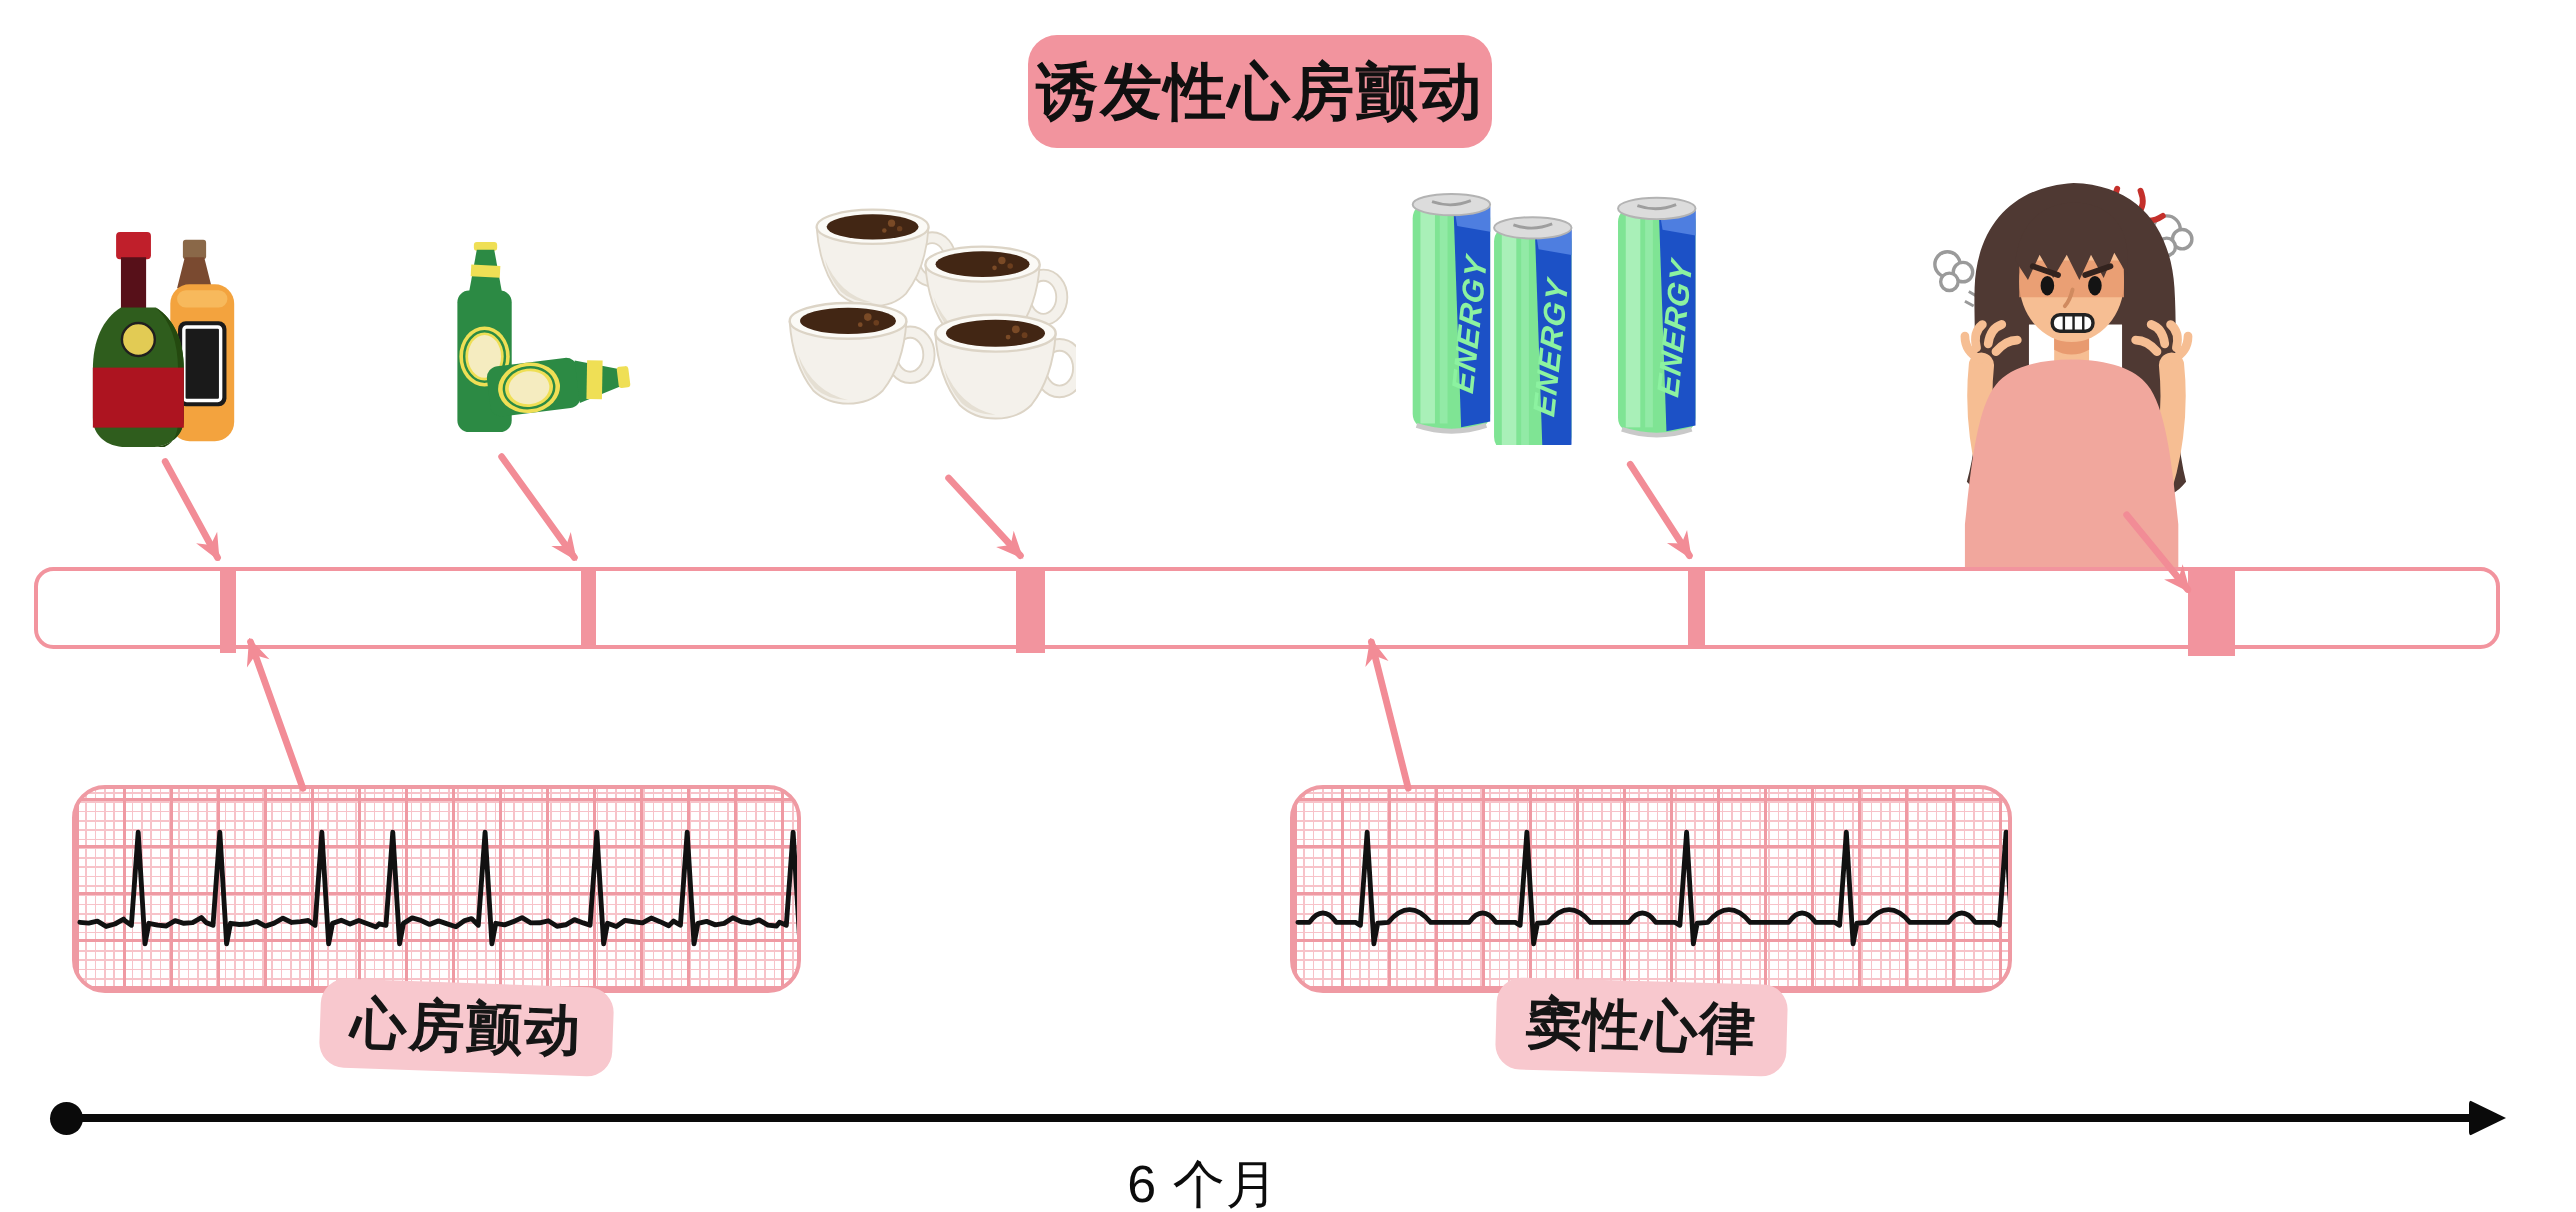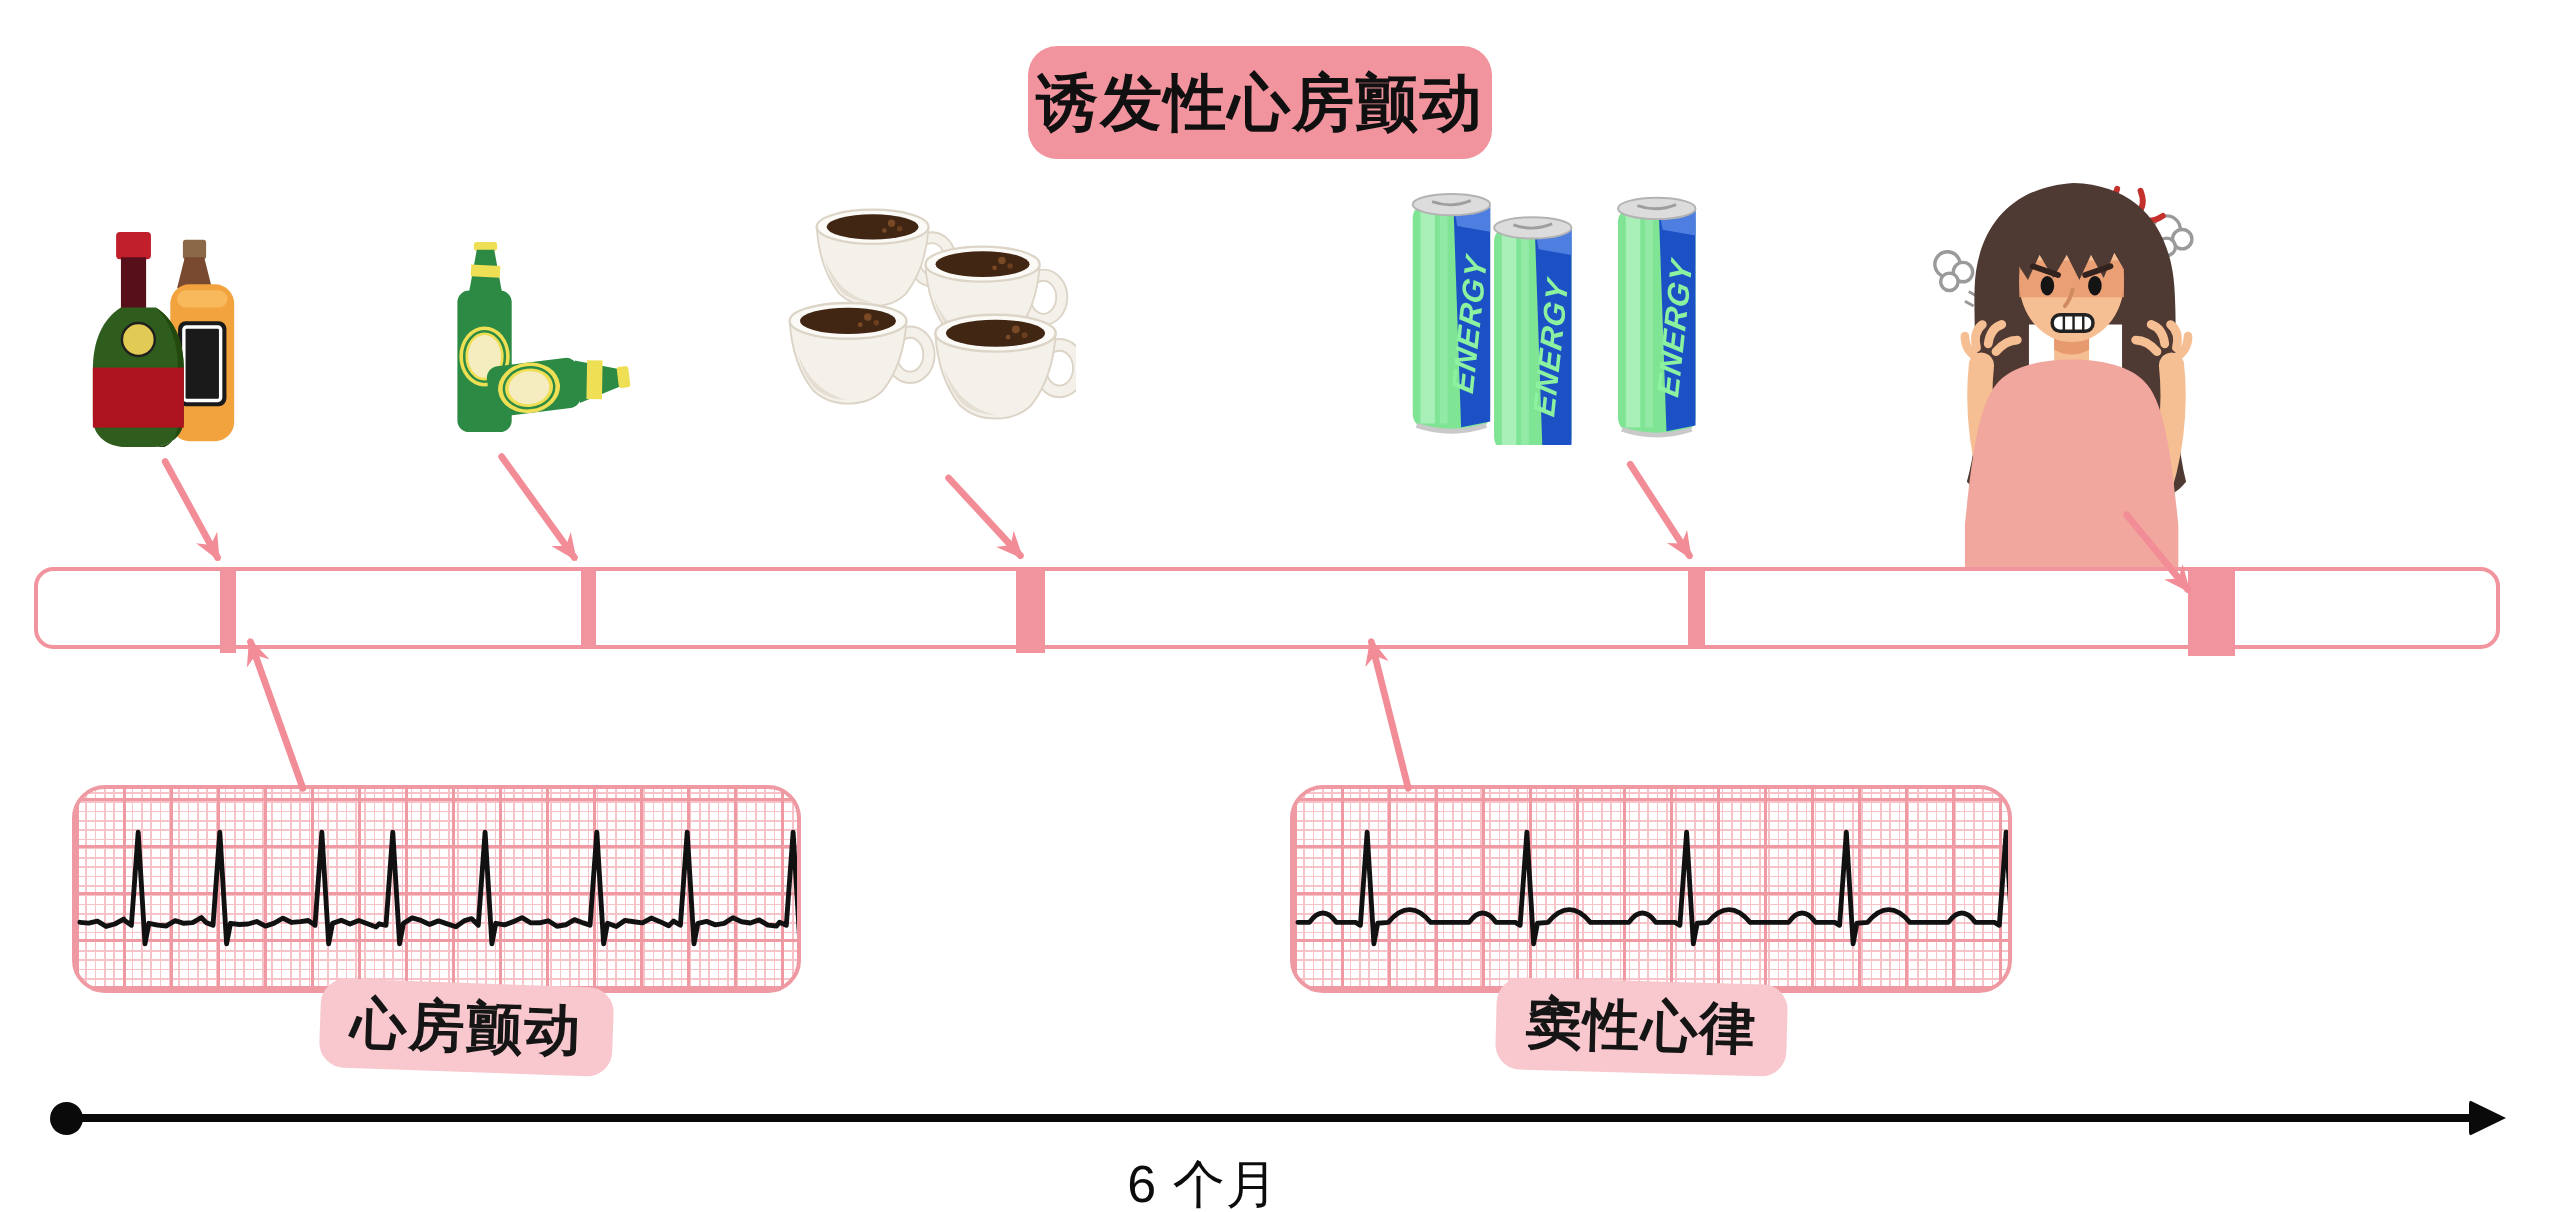--- a/index.html
+++ b/index.html
@@ -2,21 +2,21 @@
 <html><head>
 <meta charset="utf-8">
 <style>
   html,body{margin:0;padding:0;background:#fff;}
   body{width:2576px;height:1212px;font-family:"Liberation Sans", sans-serif;}
   .canvas{position:relative;width:2576px;height:1212px;background:#fff;overflow:hidden;}
   .abs{position:absolute;}
 
   
   .title-badge{
-    left:1028px;top:46px;width:464px;height:113px;
+    left:1028px;top:35px;width:464px;height:113px;
     background:#F2949E;border-radius:29px;
     display:flex;align-items:center;justify-content:center;
     font-size:62px;font-weight:700;color:#101010;letter-spacing:1.9px;
   }
 
   
   .timeline-bar{
     left:34px;top:567px;width:2466px;height:82px;
     background:#fff;border:4.4px solid #F2949E;border-radius:19.4px;
     box-sizing:border-box;

